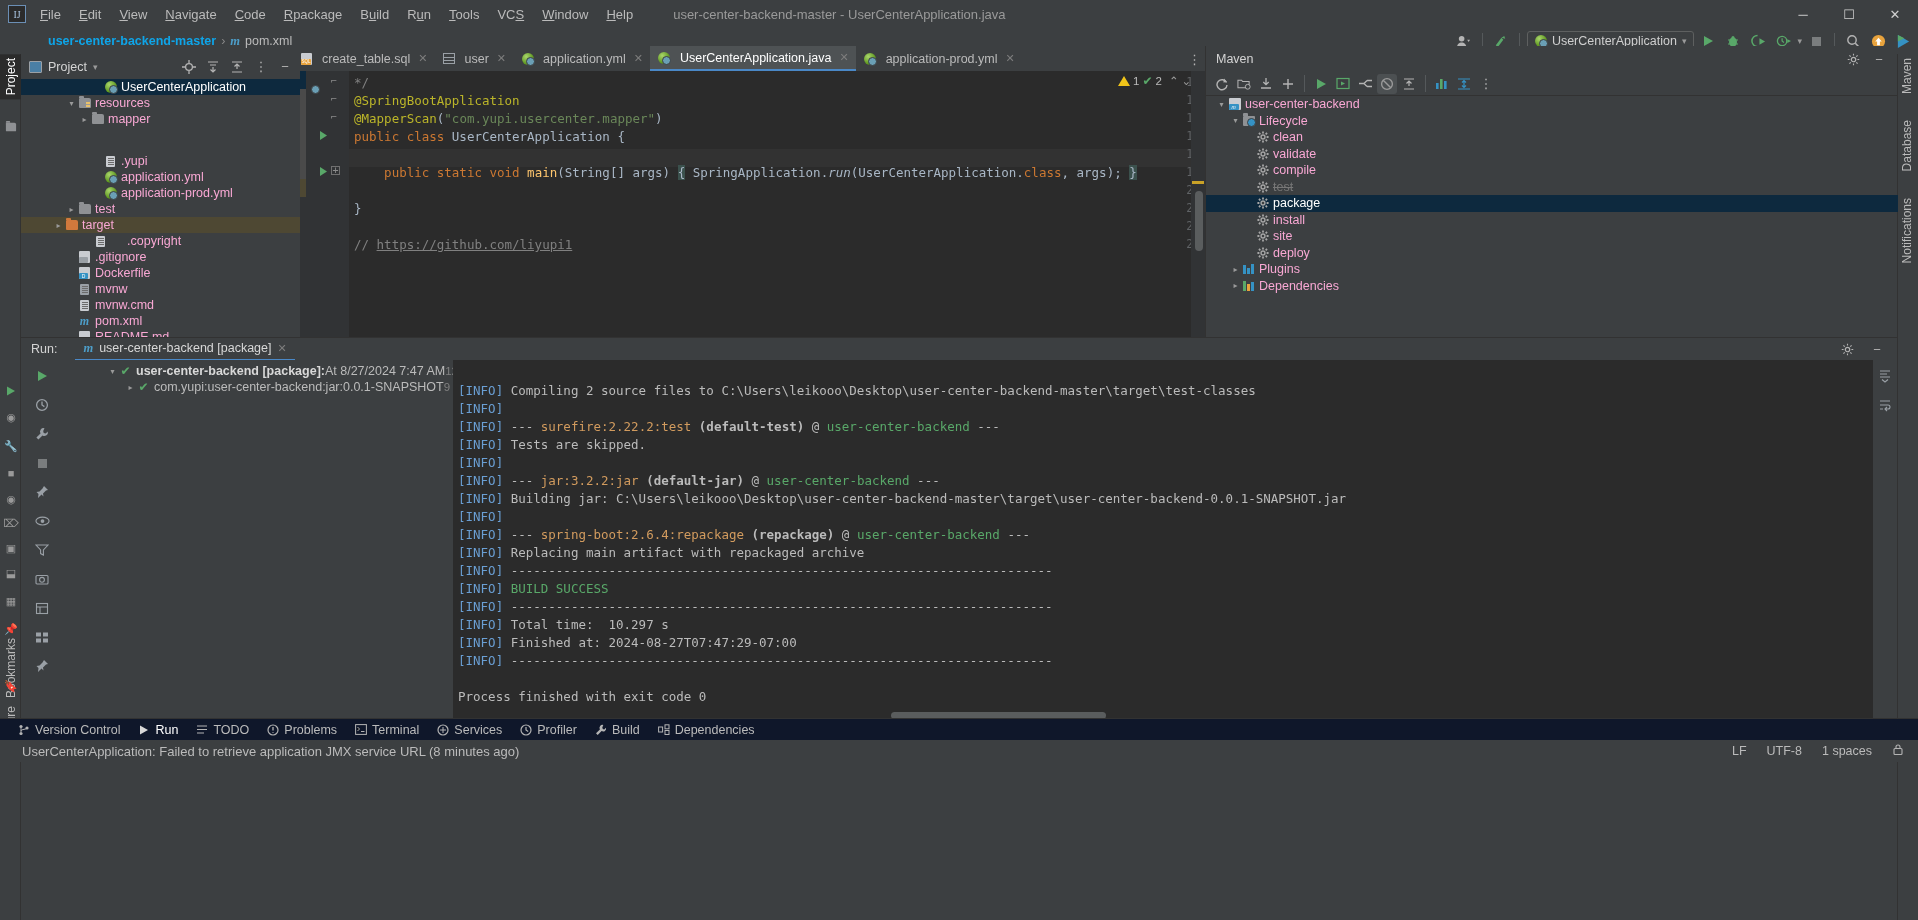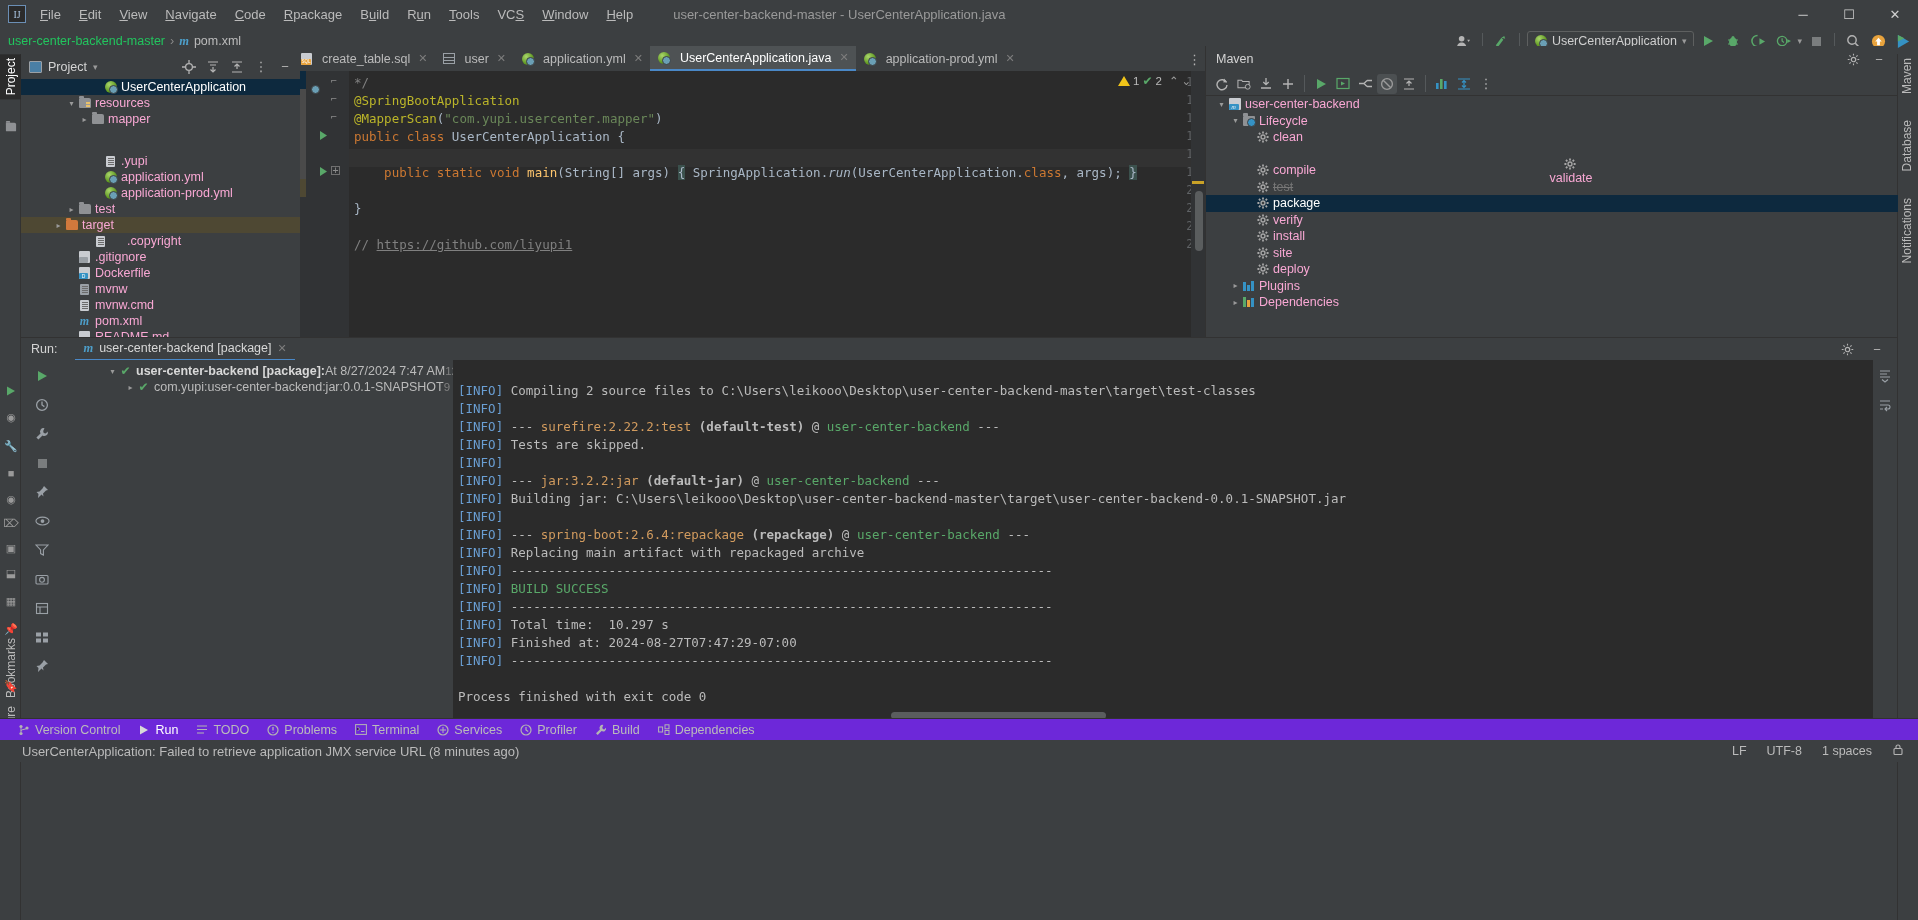--- a/index.html
+++ b/index.html
@@ -23,21 +23,21 @@
   .menubar .mi span.u{ text-decoration:underline; }
   .title-center{ margin-left:40px; color:#9a9a9a; font-size:13px; }
   .win-btns{ position:absolute; right:0; top:0; height:28px; display:flex; align-items:center; }
   .win-btn{ width:46px;height:28px;display:flex;align-items:center;justify-content:center;
     color:#cfcfcf;font-size:13px; }
 
   
   .navrow{ position:absolute; left:0; top:28px; width:1918px; height:26px;
     background:#3c3f41; display:flex; align-items:center; }
   .breadcrumb{ margin-left:8px; display:flex; align-items:center; gap:5px; font-size:12.5px; }
-  .bc-bold{ color:#22c55e; font-weight:normal; }
+  .bc-bold{ color:#0ea5e9; font-weight:bold;margin-left:40px; }
   .bc-sep{ color:#8a8a8a; }
   .mvn-glyph{ color:#4d9ec9; font-style:italic; font-weight:bold; font-family:"Liberation Serif",serif; }
   .bc-file{ color:#bbbbbb; }
   .nav-right{ position:absolute; right:4px; top:0; height:26px; display:flex; align-items:center; gap:3px; }
   .tb-ic{ width:22px;height:22px;display:flex;align-items:center;justify-content:center;
     color:#b4b4b4; font-size:13px; border-radius:3px; }
   .runcfg{ height:20px; border:1px solid #5e6060; border-radius:3px; display:flex;
     align-items:center; gap:5px; padding:0 7px; color:#cfcfcf; font-size:12.5px; }
   .vsep{ width:1px;height:17px;background:#55595b;margin:0 4px; }
   .grn{ color:#59a869; }
@@ -162,21 +162,21 @@
   .gpath{ color:#bbbbbb; }
   .hgoal{ color:#d29b5e; }
   .hproj{ color:#59a869; }
   .console-scroll{ position:absolute; left:0; bottom:0; width:100%; height:9px; }
   .cs-thumb{ position:absolute; left:0; bottom:1px; height:7px; background:#5a5d5e; border-radius:4px; }
   .run-right{ width:24px; background:#3c3f41; padding-top:6px; display:flex;
     flex-direction:column; align-items:center; gap:9px; }
 
   
   .bottombar{ position:absolute; left:0; top:718px; width:1918px; height:22px;
-    background:#6d28d9; display:flex; align-items:center; border-top:1px solid #323232; }
+    background:#0f172a; display:flex; align-items:center; border-top:1px solid #323232; }
   .bb{ display:flex; align-items:center; gap:5px; margin-left:18px; font-size:12.5px; color:#bbbbbb; }
   .bb.active{ color:#ffffff; }
 
   
   .statusbar{ position:absolute; left:0; top:740px; width:1918px; height:22px;
     background:#3c3f41; display:flex; align-items:center; }
   .status-msg{ margin-left:22px; color:#bbbbbb; font-size:13px; }
   .status-right{ margin-left:auto; display:flex; align-items:center; gap:20px;
     padding-right:14px; color:#bbbbbb; font-size:12.5px; }
 </style>
@@ -679,21 +679,21 @@
         <div class="trow" style="height: 16.5px; padding-left: 38px;">
           <span class="arw"></span>
           <span class="fi">
             <svg width="12" height="12" viewBox="0 0 14 14">
               <circle cx="7" cy="7" r="2.3" fill="#3c3f41" stroke="#a6a6a6" stroke-width="1.6"></circle>
               <path d="M7 0.5v2.3M7 11.2v2.3M0.5 7h2.3M11.2 7h2.3M2.3 2.3l1.6 1.6M10.1 10.1l1.6 1.6M11.7 2.3L10.1 3.9M3.9 10.1L2.3 11.7" stroke="#a6a6a6" stroke-width="2.1"></path>
             </svg>
           </span>
           <span class="lbl">clean</span>
         </div>
-        <div class="trow" style="height: 16.5px; padding-left: 38px; flex-direction: column;">
+        <div class="trow" style="height: 16.5px; padding-left: 38px;">
           <span class="arw"></span>
           <span class="fi">
             <svg width="12" height="12" viewBox="0 0 14 14">
               <circle cx="7" cy="7" r="2.3" fill="#3c3f41" stroke="#a6a6a6" stroke-width="1.6"></circle>
               <path d="M7 0.5v2.3M7 11.2v2.3M0.5 7h2.3M11.2 7h2.3M2.3 2.3l1.6 1.6M10.1 10.1l1.6 1.6M11.7 2.3L10.1 3.9M3.9 10.1L2.3 11.7" stroke="#a6a6a6" stroke-width="2.1"></path>
             </svg>
           </span>
           <span class="lbl">validate</span>
         </div>
         <div class="trow" style="height: 16.5px; padding-left: 38px;">
@@ -718,30 +718,20 @@
         </div>
         <div class="trow sel" style="height: 16.5px; padding-left: 38px;">
           <span class="arw"></span>
           <span class="fi">
             <svg width="12" height="12" viewBox="0 0 14 14">
               <circle cx="7" cy="7" r="2.3" fill="#3c3f41" stroke="#a6a6a6" stroke-width="1.6"></circle>
               <path d="M7 0.5v2.3M7 11.2v2.3M0.5 7h2.3M11.2 7h2.3M2.3 2.3l1.6 1.6M10.1 10.1l1.6 1.6M11.7 2.3L10.1 3.9M3.9 10.1L2.3 11.7" stroke="#a6a6a6" stroke-width="2.1"></path>
             </svg>
           </span>
           <span class="lbl" style="color: rgb(255, 255, 255);">package</span>
-        </div>
-        <div class="trow" style="height: 16.5px; padding-left: 38px;">
-          <span class="arw"></span>
-          <span class="fi">
-            <svg width="12" height="12" viewBox="0 0 14 14">
-              <circle cx="7" cy="7" r="2.3" fill="#3c3f41" stroke="#a6a6a6" stroke-width="1.6"></circle>
-              <path d="M7 0.5v2.3M7 11.2v2.3M0.5 7h2.3M11.2 7h2.3M2.3 2.3l1.6 1.6M10.1 10.1l1.6 1.6M11.7 2.3L10.1 3.9M3.9 10.1L2.3 11.7" stroke="#a6a6a6" stroke-width="2.1"></path>
-            </svg>
-          </span>
-          <span class="lbl">verify</span>
         </div>
         <div class="trow" style="height: 16.5px; padding-left: 38px;">
           <span class="arw"></span>
           <span class="fi">
             <svg width="12" height="12" viewBox="0 0 14 14">
               <circle cx="7" cy="7" r="2.3" fill="#3c3f41" stroke="#a6a6a6" stroke-width="1.6"></circle>
               <path d="M7 0.5v2.3M7 11.2v2.3M0.5 7h2.3M11.2 7h2.3M2.3 2.3l1.6 1.6M10.1 10.1l1.6 1.6M11.7 2.3L10.1 3.9M3.9 10.1L2.3 11.7" stroke="#a6a6a6" stroke-width="2.1"></path>
             </svg>
           </span>
           <span class="lbl">install</span>

